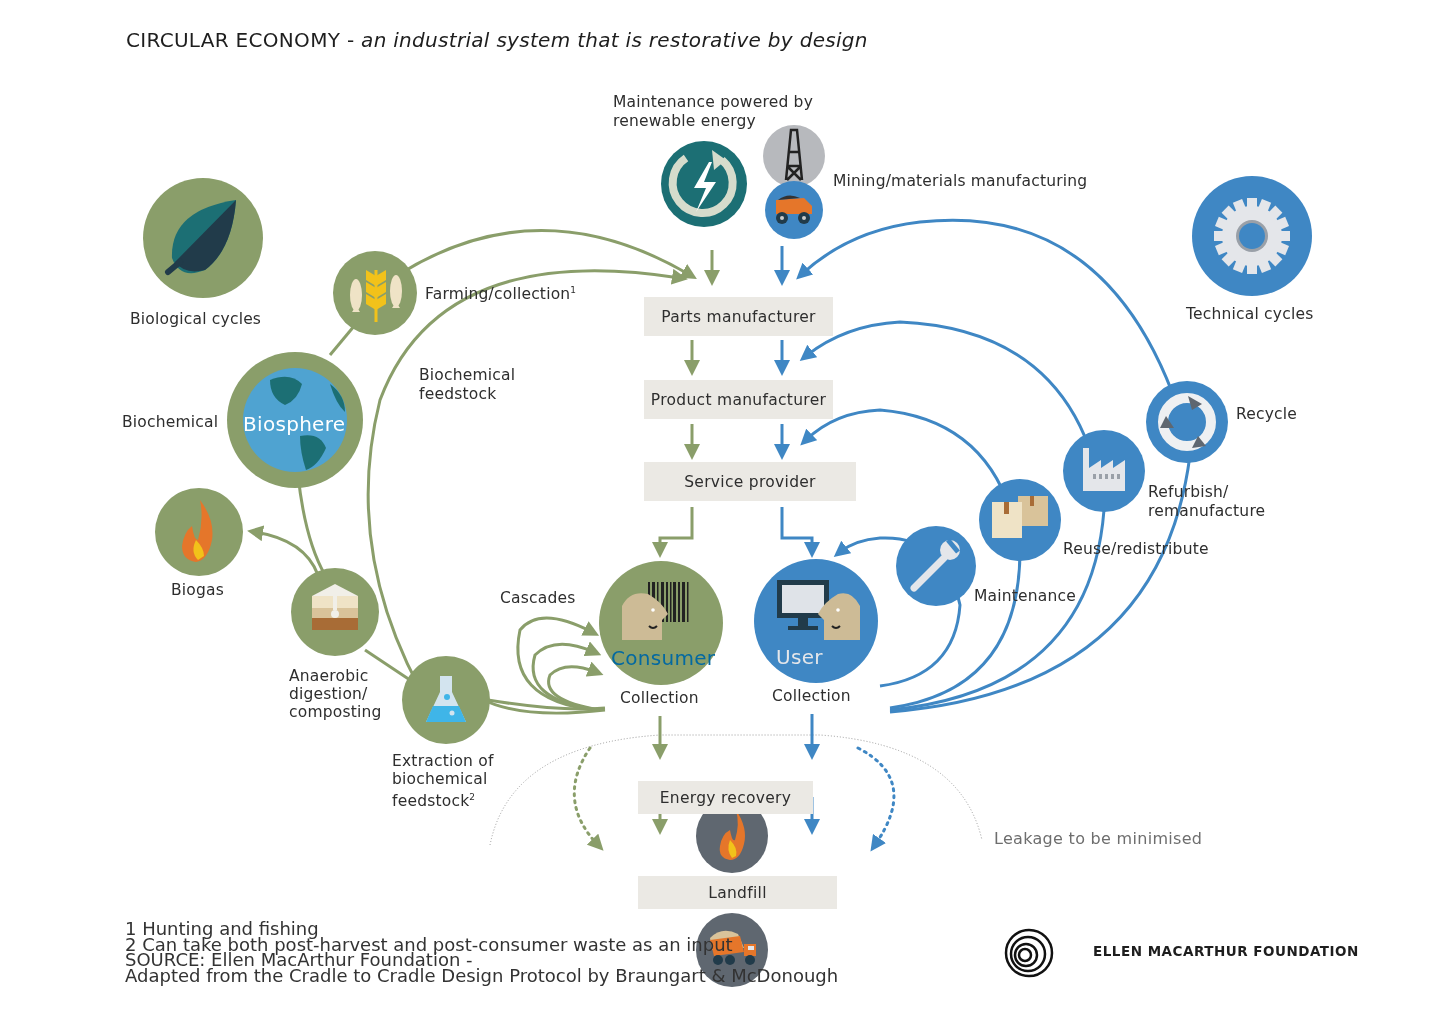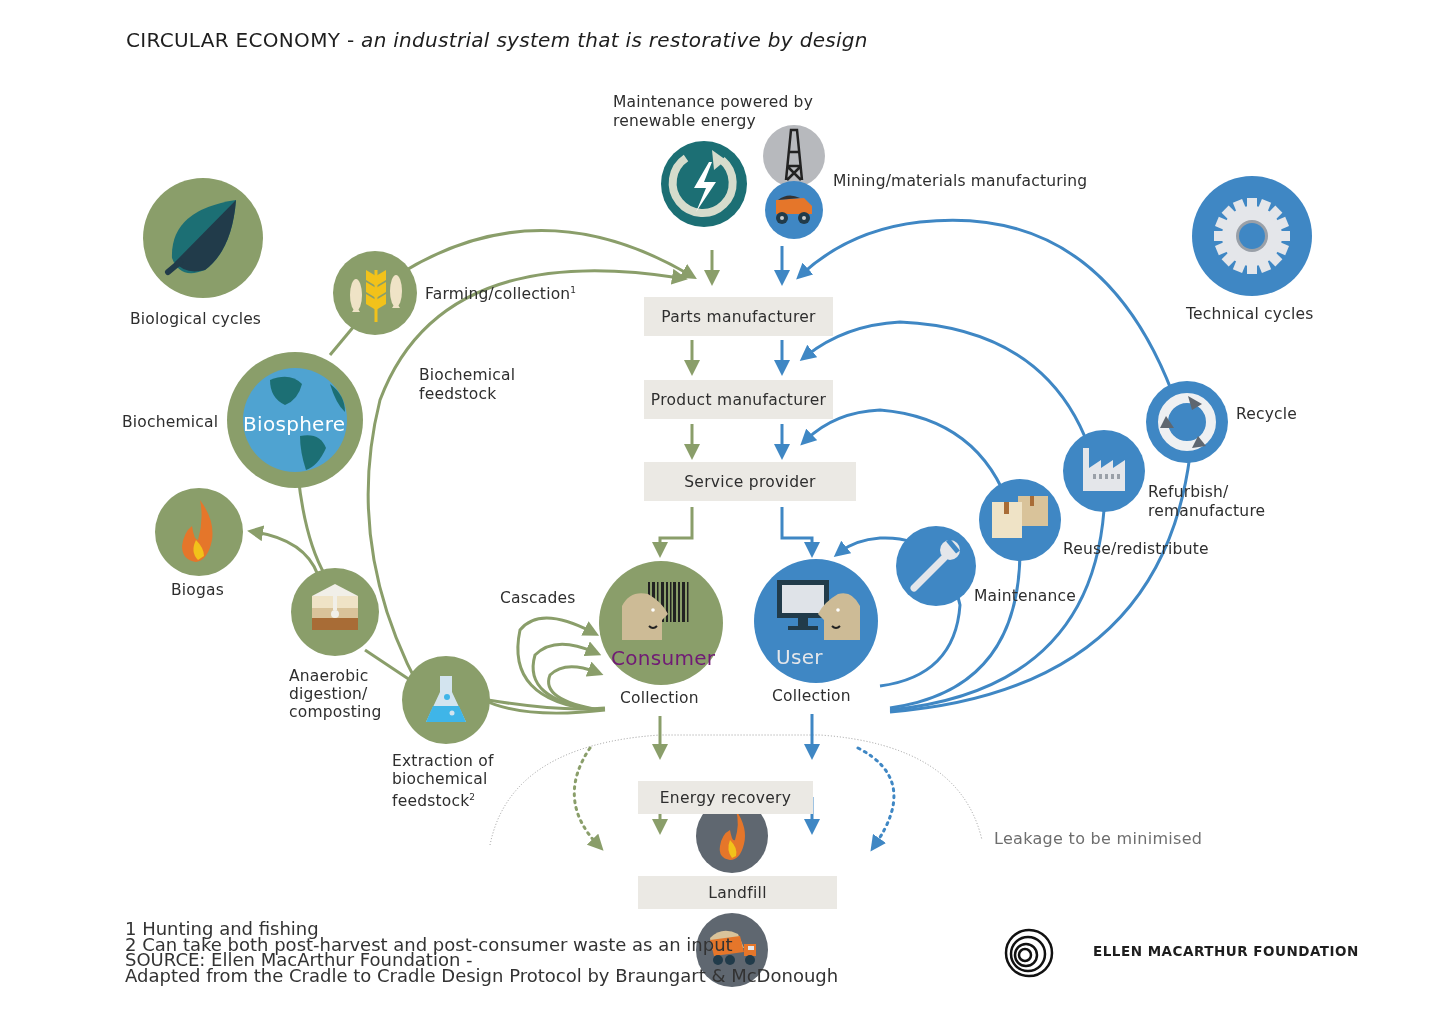--- a/index.html
+++ b/index.html
@@ -298,21 +298,21 @@
   <div>Anaerobic</div>
   <div>digestion/</div>
   <div>composting</div>
 </div>
 <div class="lbl" style="left:392px;top:752px;line-height:18px;">
   <div>Extraction of</div>
   <div>biochemical</div>
   <div><span>feedstock</span><sup>2</sup></div>
 </div>
 <div class="lbl" style="left:500px;top:589px;">Cascades</div>
-<div class="incircle" style="left:611px;top:646px;width:100px;color:#701a75;">Consumer</div>
+<div class="incircle" style="left:611px;top:646px;width:100px;color:#0369a1;">Consumer</div>
 <div class="lbl" style="left:620px;top:689px;">Collection</div>
 
 <div class="incircle" style="left:776px;top:645px;width:80px;color:#e4e6ea;">User</div>
 <div class="lbl" style="left:772px;top:687px;">Collection</div>
 <div class="lbl" style="left:974px;top:587px;">Maintenance</div>
 <div class="lbl" style="left:1063px;top:540px;">Reuse/redistribute</div>
 <div class="lbl" style="left:1148px;top:483px;">
   <div>Refurbish/</div>
   <div>remanufacture</div>
 </div>

